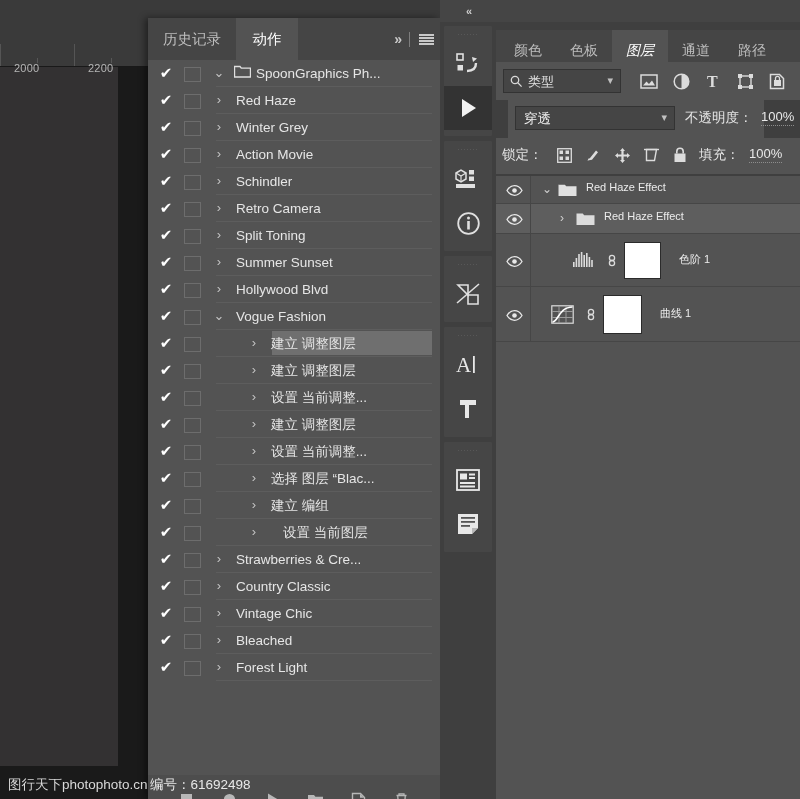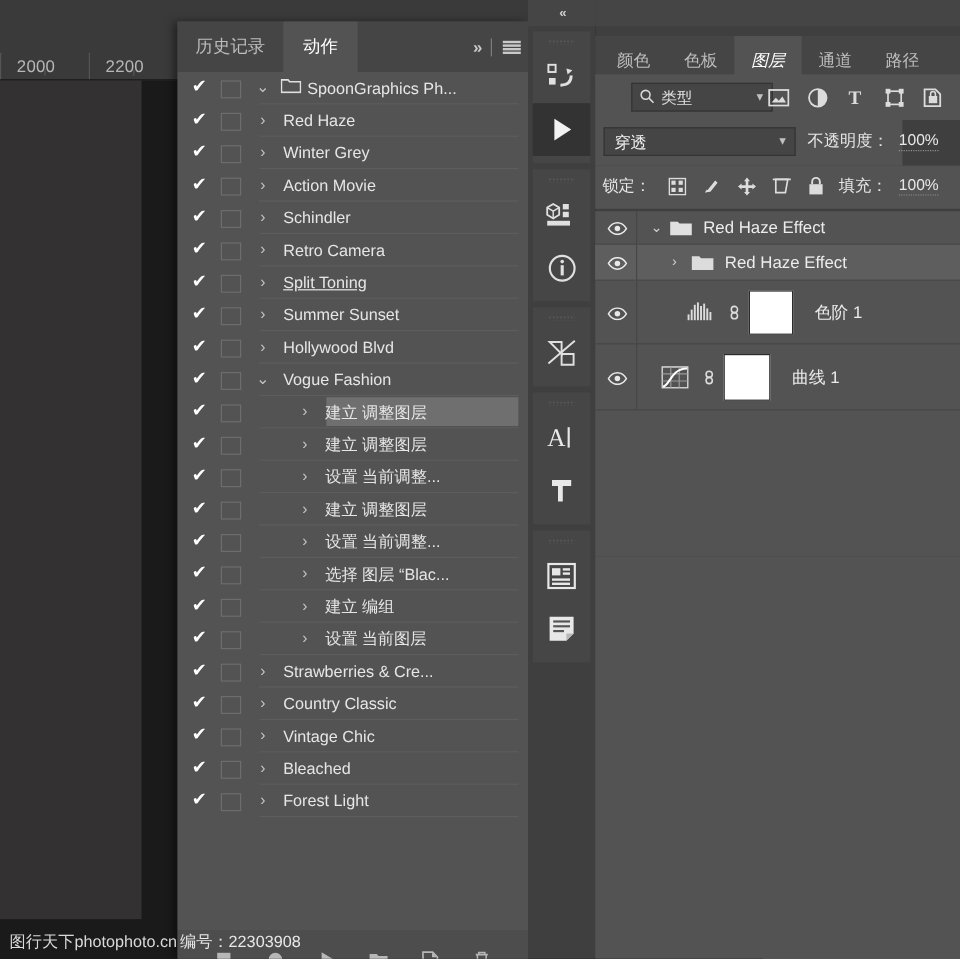--- a/index.html
+++ b/index.html
@@ -8,21 +8,21 @@
     font-family:"Liberation Sans","DejaVu Sans",sans-serif;
     -webkit-font-smoothing:antialiased;
   }
   .abs{position:absolute;}
 
   
   #canvas-area{left:0;top:0;width:440px;height:799px;background:#1e1e1e;}
   #ruler-top{left:0;top:0;width:440px;height:66px;background:#3a3a3a;border-bottom:1px solid #191919;}
   #ruler-strip{left:0;top:44px;width:440px;height:22px;}
   .ruler-tick{position:absolute;top:0;width:1px;height:22px;background:#555;}
-  .ruler-label{position:absolute;top:3px;font-size:14px;color:#b6b6b6;letter-spacing:.2px;text-align:right;}
+  .ruler-label{position:absolute;top:18px;font-size:11px;color:#b6b6b6;letter-spacing:.2px;text-align:right;}
   .ruler-mini{position:absolute;top:14px;width:1px;height:5px;background:#575757;}
   #canvas-doc{left:0;top:66px;width:440px;height:733px;background:#1a1a1a;}
   #canvas-img{left:0;top:66px;width:118px;height:700px;background:#333132;}
 
   
   #actions-panel{left:148px;top:18px;width:292px;height:781px;background:#535353;
       box-shadow:-3px 0 7px rgba(0,0,0,.45);}
   #actions-tabbar{left:0;top:0;width:292px;height:42px;background:#454545;}
   .ptab{position:absolute;top:0;height:42px;line-height:42px;font-size:14.5px;color:#bdbdbd;
       text-align:center;cursor:default;}
@@ -70,27 +70,27 @@
 
   
   #right-panel{left:496px;top:0;width:304px;height:799px;background:#3f3f3f;}
   #right-top{left:496px;top:0;width:304px;height:22px;background:#454545;}
   #layers-tabbar{left:496px;top:30px;width:304px;height:40px;background:#454545;}
   .ltab{position:absolute;top:0;height:40px;line-height:40px;font-size:14px;color:#bdbdbd;text-align:center;}
   .ltab.active{background:#535353;color:#ffffff;font-style:italic;}
 
   #layers-filter{left:496px;top:62px;width:304px;height:38px;background:#535353;}
   #filter-select{position:absolute;left:7px;top:7px;width:118px;height:24px;background:#454545;
-      border:1px solid #333;box-sizing:border-box;margin-left:23px;}
+      border:1px solid #333;box-sizing:border-box;}
   #filter-select .mag{position:absolute;left:6px;top:4px;}
   #filter-select .ftxt{position:absolute;left:24px;top:2px;font-size:13px;line-height:20px;color:#e0e0e0;}
   #filter-select .cv{position:absolute;right:7px;top:4px;color:#c0c0c0;font-size:11px;}
   .ficon{position:absolute;top:9px;width:22px;height:20px;display:flex;align-items:center;justify-content:center;}
 
-  #layers-blend{left:496px;top:100px;width:256px;height:38px;background:#535353;}
+  #layers-blend{left:508px;top:100px;width:256px;height:38px;background:#535353;}
   #blend-select{position:absolute;left:7px;top:6px;width:160px;height:24px;background:#454545;
       border:1px solid #333;box-sizing:border-box;}
   #blend-select .btxt{position:absolute;left:8px;top:2px;font-size:13.5px;line-height:20px;color:#f0f0f0;}
   #blend-select .cv{position:absolute;right:7px;top:4px;color:#c0c0c0;font-size:11px;}
   #opacity-label{position:absolute;left:177px;top:9px;font-size:13.5px;color:#e6e6e6;}
   #opacity-value{position:absolute;left:253px;top:9px;font-size:13px;color:#e8e8e8;
       border-bottom:1px dotted #8d8d8d;padding-bottom:1px;}
 
   #layers-lock{left:496px;top:138px;width:304px;height:36px;background:#535353;}
   #lock-label{position:absolute;left:6px;top:8px;font-size:13.5px;color:#e6e6e6;}
@@ -98,21 +98,21 @@
   #fill-label{position:absolute;left:203px;top:8px;font-size:13.5px;color:#e6e6e6;}
   #fill-value{position:absolute;left:253px;top:8px;font-size:13px;color:#e8e8e8;
       border-bottom:1px dotted #8d8d8d;padding-bottom:1px;}
 
   #layers-list{left:496px;top:176px;width:304px;height:288px;background:#535353;}
   .lrow{position:relative;width:304px;box-sizing:border-box;border-bottom:1px solid #464646;}
   .lrow.sel{background:#5e5e5e;}
   .lrow .eye{position:absolute;left:7px;width:22px;height:16px;display:flex;align-items:center;justify-content:center;}
   .lrow .eyediv{position:absolute;left:34px;top:0;bottom:0;width:1px;background:#464646;}
   .lrow .disc{position:absolute;color:#cfcfcf;font-size:12px;}
-  .lrow .lname{position:absolute;font-size:14px;color:#ececec;white-space:nowrap;}
+  .lrow .lname{position:absolute;font-size:11px;color:#ececec;white-space:nowrap;}
   .lrow .lname.ital{font-style:italic;}
   .thumb{position:absolute;box-sizing:border-box;border:1px solid #2b2b2b;}
   .linkico{position:absolute;width:12px;height:16px;}
   .adjico{position:absolute;width:22px;height:18px;}
   .lockright{position:absolute;right:12px;width:14px;height:16px;}
 
   #layers-blank{left:496px;top:464px;width:304px;height:335px;background:#535353;}
 
   
   #watermark{left:8px;top:776px;font-size:13.5px;color:#d9d9d9;white-space:nowrap;z-index:40;}
@@ -203,21 +203,21 @@
         <div class="chk">✔</div>
         <div class="box"></div>
         <div class="tw" style="left: 64px;">›</div>
         <div class="lbl" style="left: 88px;">Retro Camera</div>
       </div>
       <div class="arow">
         <div class="sep"></div>
         <div class="chk">✔</div>
         <div class="box"></div>
         <div class="tw" style="left: 64px;">›</div>
-        <div class="lbl" style="left: 88px; text-decoration: underline;">Split Toning</div>
+        <div class="lbl" style="left: 88px;">Split Toning</div>
       </div>
       <div class="arow">
         <div class="sep"></div>
         <div class="chk">✔</div>
         <div class="box"></div>
         <div class="tw" style="left: 64px;">›</div>
         <div class="lbl" style="left: 88px;">Summer Sunset</div>
       </div>
       <div class="arow">
         <div class="sep"></div>
@@ -281,21 +281,21 @@
         <div class="chk">✔</div>
         <div class="box"></div>
         <div class="tw" style="left: 99px;">›</div>
         <div class="lbl" style="left: 123px;">建立 编组</div>
       </div>
       <div class="arow">
         <div class="sep"></div>
         <div class="chk">✔</div>
         <div class="box"></div>
         <div class="tw" style="left: 99px;">›</div>
-        <div class="lbl" style="left: 123px; font-family: Liberation Serif, serif;">设置 当前图层</div>
+        <div class="lbl" style="left: 135px;">设置 当前图层</div>
       </div>
       <div class="arow">
         <div class="sep"></div>
         <div class="chk">✔</div>
         <div class="box"></div>
         <div class="tw" style="left: 64px;">›</div>
         <div class="lbl" style="left: 88px;">Strawberries &amp; Cre...</div>
       </div>
       <div class="arow">
         <div class="sep"></div>
@@ -612,13 +612,13 @@
           <path d="M6 3.3a2.6 2.6 0 1 0 0 5.2 2.6 2.6 0 1 0 0-5.2z" fill="none" stroke="#dcdcdc" stroke-width="1.3"></path>
           <path d="M6 8.5a2.6 2.6 0 1 0 0 5.2 2.6 2.6 0 1 0 0-5.2z" fill="none" stroke="#dcdcdc" stroke-width="1.3"></path>
         </svg></div>
       <div class="thumb" style="left: 107px; top: 8px; width: 39px; height: 39px; background: rgb(255, 255, 255);"></div>
       <div class="lname" style="left: 164px; top: 19px;">曲线 1</div>
     </div>
   </div>
 <div id="layers-blank" class="abs"></div>
 
 <div id="watermark" class="abs">图行天下photophoto.cn</div>
-<div id="wm-code" class="abs">编号：22303908</div>
+<div id="wm-code" class="abs">编号：61692498</div>
 
 </body></html>

